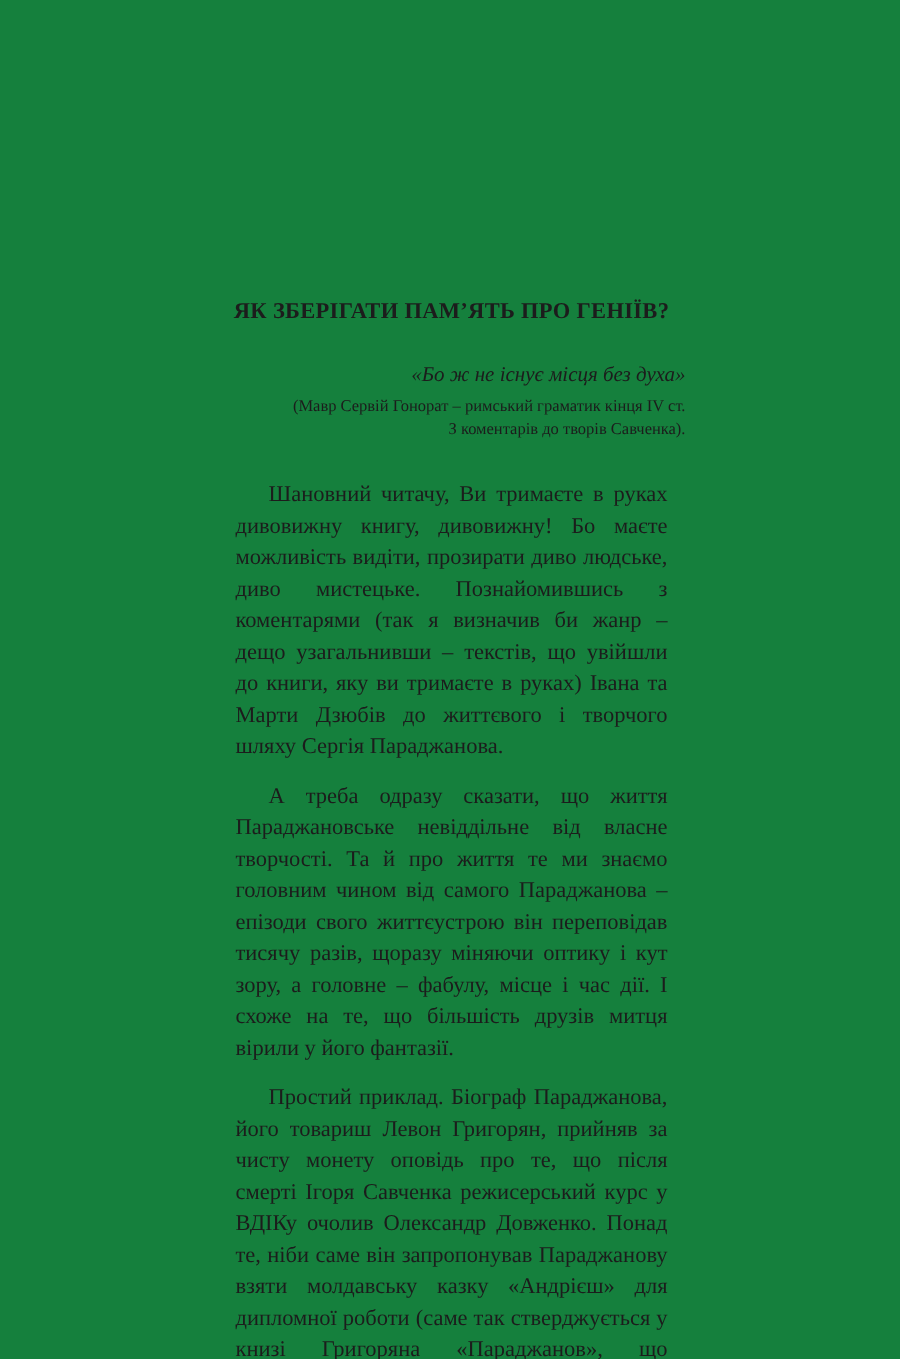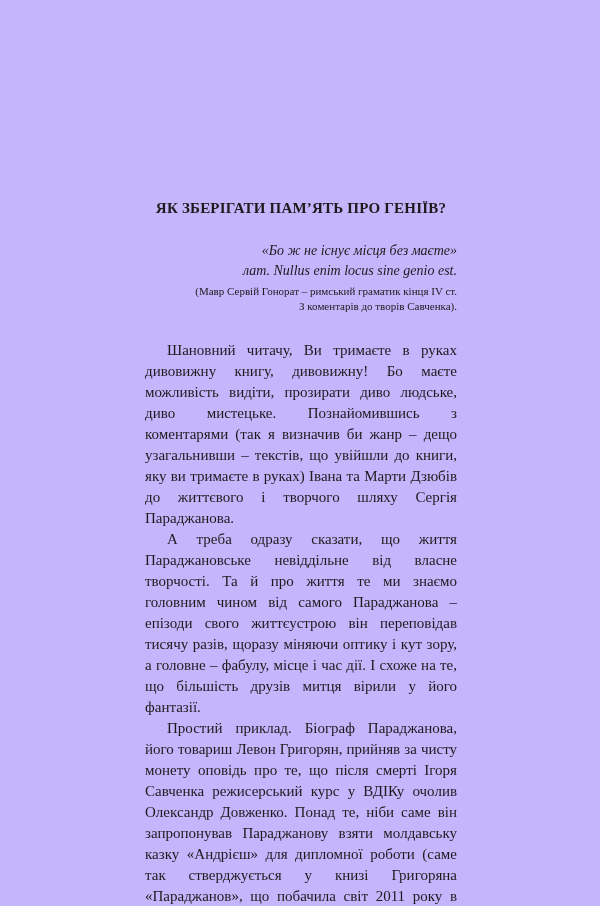--- a/index.html
+++ b/index.html
@@ -4,21 +4,21 @@
 <style>
   html, body {
     margin: 0;
     padding: 0;
     background: #ffffff;
   }
   .page {
     position: relative;
     width: 600px;
     height: 906px;
-    background: #c4b5fd;
+    background: #15803d;
     overflow: hidden;
     font-family: "Liberation Serif", serif;
     color: #1c1c1c;
   }
   .content {
     position: absolute;
     left: 145px;
     top: 0;
     width: 312px;
   }
@@ -48,35 +48,34 @@
     margin-top: 3px;
     text-align: right;
   }
   .body-text {
     margin-top: 26px;
     font-size: 15px;
     line-height: 21px;
     text-align: justify;
   }
   .body-text p {
-    margin: 0;
+    margin: 12px;
     text-indent: 22px;
   }
 </style>
 </head>
 <body>
 
 <div class="page">
   <div class="content">
 
     <div class="title">ЯК ЗБЕРІГАТИ ПАМ’ЯТЬ ПРО ГЕНІЇВ?</div>
 
     <div class="epigraph">
-      <div class="epigraph-quote">«Бо ж не існує місця без маєте»</div>
-      <div class="epigraph-latin">лат. Nullus enim locus sine genio est.</div>
+      <div class="epigraph-quote">«Бо ж не існує місця без духа»</div>
       <div class="epigraph-attr first">(Мавр Сервій Гонорат  – римський граматик кінця IV ст.</div>
       <div class="epigraph-attr">З коментарів до творів Савченка).</div>
     </div>
 
     <div class="body-text">
       <p>Шановний читачу, Ви тримаєте в руках дивовижну книгу, дивовижну! Бо маєте можливість видіти, прозирати диво людське, диво мистецьке. Познайомившись з коментарями (так я визначив би жанр – дещо узагальнивши – текстів, що увійшли до книги, яку ви тримаєте в руках) Івана та Марти Дзюбів до життєвого і творчого шляху Сергія Параджанова.</p>
       <p>А треба одразу сказати, що життя Параджановське невіддільне від власне творчості. Та й про життя те ми знаємо головним чином від самого Параджанова – епізоди свого життєустрою він переповідав тисячу разів, щоразу міняючи оптику і кут зору, а головне – фабулу, місце і час дії. І схоже на те, що більшість друзів митця вірили у його фантазії.</p>
       <p>Простий приклад. Біограф Параджанова, його товариш Левон Григорян, прийняв за чисту монету оповідь про те, що після смерті Ігоря Савченка режисерський курс у ВДІКу очолив Олександр Довженко. Понад те, ніби саме він запропонував Параджанову взяти молдавську казку «Андрієш» для дипломної роботи (саме так стверджується у книзі Григоряна «Параджанов», що побачила світ 2011 року в Москві, в серії «ЖЗЛ»).</p>
 
     </div>

